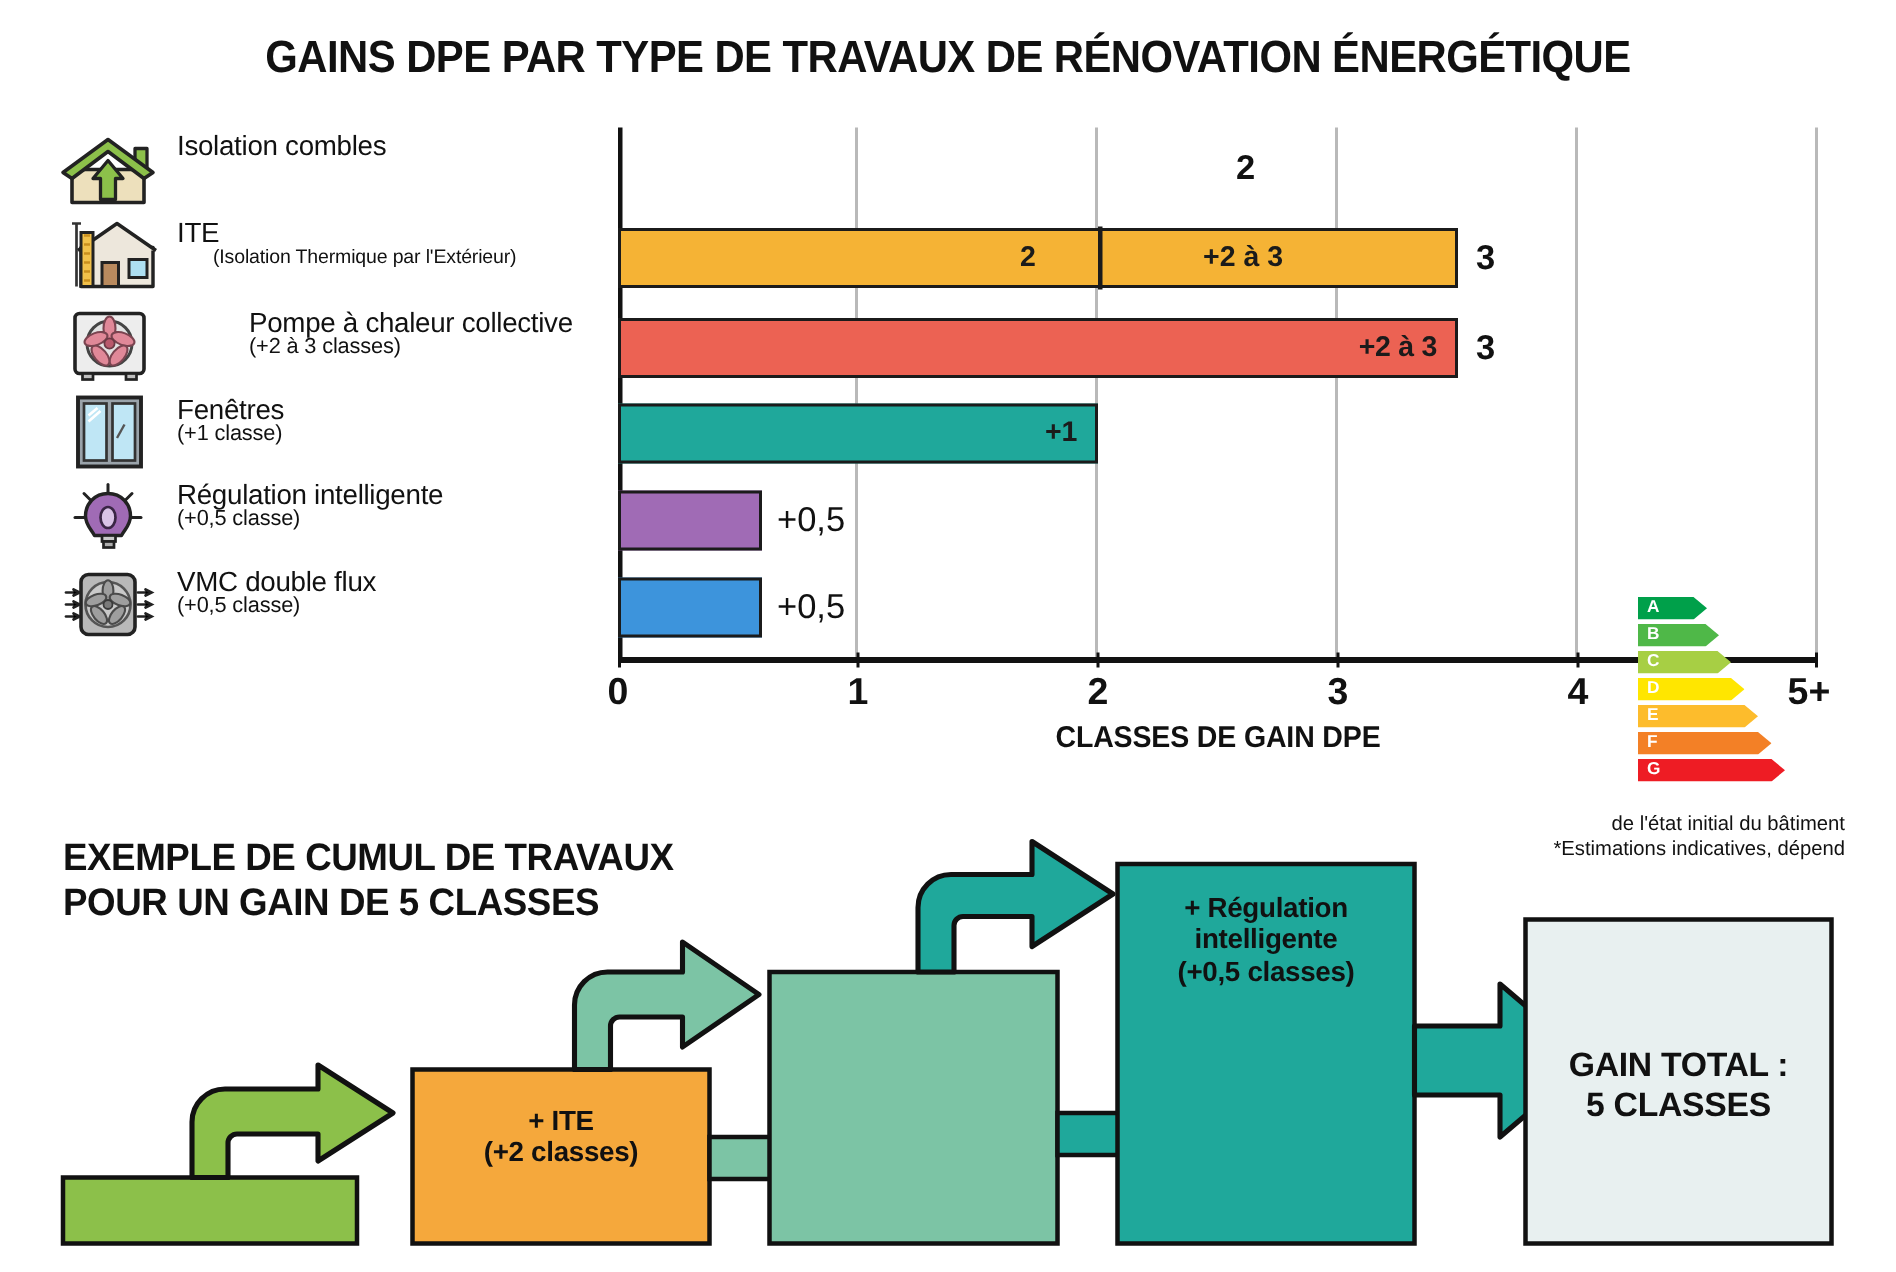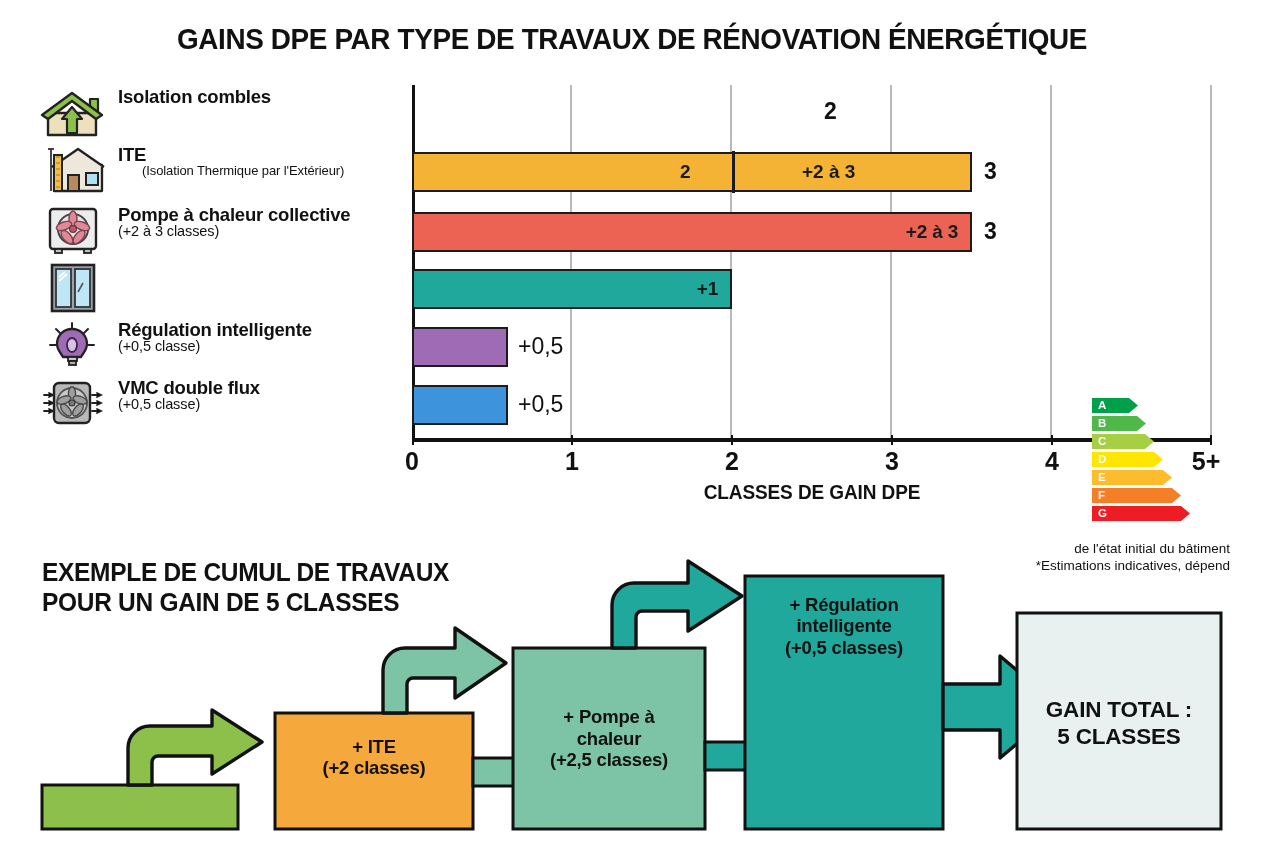--- a/index.html
+++ b/index.html
@@ -25,21 +25,21 @@
   .row{position:relative;height:58px;}
 
   .icon-cell{
     position:absolute;left:38px;top:4px;width:70px;height:50px;
   }
   .icon-cell svg{display:block;}
 
   .lab{
     position:absolute;left:118px;top:0px;width:300px;line-height:1.04;
   }
-  .lab .l1{font-size:18.5px;font-weight:bold;letter-spacing:-0.2px;white-space:nowrap;}
+  .lab .l1{font-size:18.5px;font-weight:normal;letter-spacing:-0.2px;white-space:nowrap;}
   .lab .l2{font-size:14.5px;font-weight:normal;letter-spacing:-0.1px;white-space:nowrap;}
 
   
   .plot{position:absolute;left:412px;top:0;width:800px;height:356px;}
   .gridline{position:absolute;top:0;bottom:0;width:1.6px;background:#b9b9b9;}
   .axisline{position:absolute;top:0;bottom:0;left:0;width:3px;background:#111;}
   .baseline{position:absolute;left:0;width:800px;height:3.5px;background:#111;}
 
   .bar{
     position:absolute;height:40px;border:2.6px solid #1b1b1b;box-sizing:border-box;
@@ -173,39 +173,43 @@
               <ellipse cx="44" cy="21" rx="8" ry="4" transform="rotate(20 44 21)"></ellipse>
               <ellipse cx="41" cy="32" rx="4" ry="8" transform="rotate(40 41 32)"></ellipse>
               <ellipse cx="29" cy="32" rx="4" ry="8" transform="rotate(-40 29 32)"></ellipse>
               <ellipse cx="26" cy="21" rx="8" ry="4" transform="rotate(-20 26 21)"></ellipse>
             </g>
             <circle cx="35" cy="24" r="3.4" fill="#B9596C" stroke="#6B3A45" stroke-width="1.2"></circle>
             <rect x="17" y="44" width="7" height="4" fill="#BFBFBF" stroke="#222" stroke-width="1.8"></rect>
             <rect x="46" y="44" width="7" height="4" fill="#BFBFBF" stroke="#222" stroke-width="1.8"></rect>
           </svg>
         </div>
-        <div class="lab" style="top:2px;width:330px;">
+        <div class="lab" style="top:2px;width:330px;margin-left:48px;">
           <div class="l1">Pompe à chaleur collective</div>
           <div class="l2">(+2 à 3 classes)</div>
         </div>
         <div class="bar" style="left:412px;top:9px;width:560px;background:#EC6253;">
           <span class="inner-lab">+2 à 3</span>
         </div>
         <div class="endlab" style="left:984px;top:15px;">3</div>
       </div>
 
       <div class="row" style="height:56px;">
         <div class="icon-cell" style="top:0px;">
           <svg width="68" height="50" viewBox="0 0 68 50">
             <rect x="14" y="2" width="42" height="46" fill="#9AA3AA" stroke="#222" stroke-width="2.6"></rect>
             <rect x="18" y="6" width="15" height="38" fill="#BFE6F5" stroke="#333" stroke-width="1.8"></rect>
             <rect x="37" y="6" width="15" height="38" fill="#BFE6F5" stroke="#333" stroke-width="1.8"></rect>
             <path d="M21 14 L27 9 M21 18 L29 11" stroke="#fff" stroke-width="1.8"></path>
             <path d="M45 20 L40 29" stroke="#555" stroke-width="1.6"></path>
           </svg>
+        </div>
+        <div class="lab" style="top:0px;">
+          <div class="l1">Fenêtres</div>
+          <div class="l2">(+1 classe)</div>
         </div>
         <div class="bar" style="left:412px;top:6px;width:320px;background:#1FA89B;">
           <span class="inner-lab">+1</span>
         </div>
       </div>
 
       <div class="row" style="height:58px;">
         <div class="icon-cell" style="top:2px;">
           <svg width="68" height="50" viewBox="0 0 68 50">
             <g stroke="#222" stroke-width="2" stroke-linecap="round">
@@ -368,27 +372,20 @@
       <rect x="1017" y="93" width="204" height="216" fill="#E8F0F0" stroke="#111" stroke-width="3"></rect>
     </svg>
 
     <div class="fbox" style="left:275px;top:193px;width:198px;height:88px;border:none;">
       <div class="txt">
         <div>+ ITE</div>
         <div>(+2 classes)</div>
       </div>
     </div>
 
-    <div class="fbox" style="left:513px;top:128px;width:192px;height:181px;border:none;">
-      <div class="txt">
-        <div>+ Pompe à</div>
-        <div>chaleur</div>
-        <div>(+2,5 classes)</div>
-      </div>
-    </div>
 
     <div class="fbox" style="left:745px;top:56px;width:198px;height:120px;border:none;align-items:flex-start;padding-top:18px;text-align:center;">
       <div class="txt">
         <div>+ Régulation</div>
         <div>intelligente</div>
         <div>(+0,5 classes)</div>
       </div>
     </div>
 
     <div class="fbox total" style="left:1017px;top:93px;width:204px;height:220px;border:none;">

